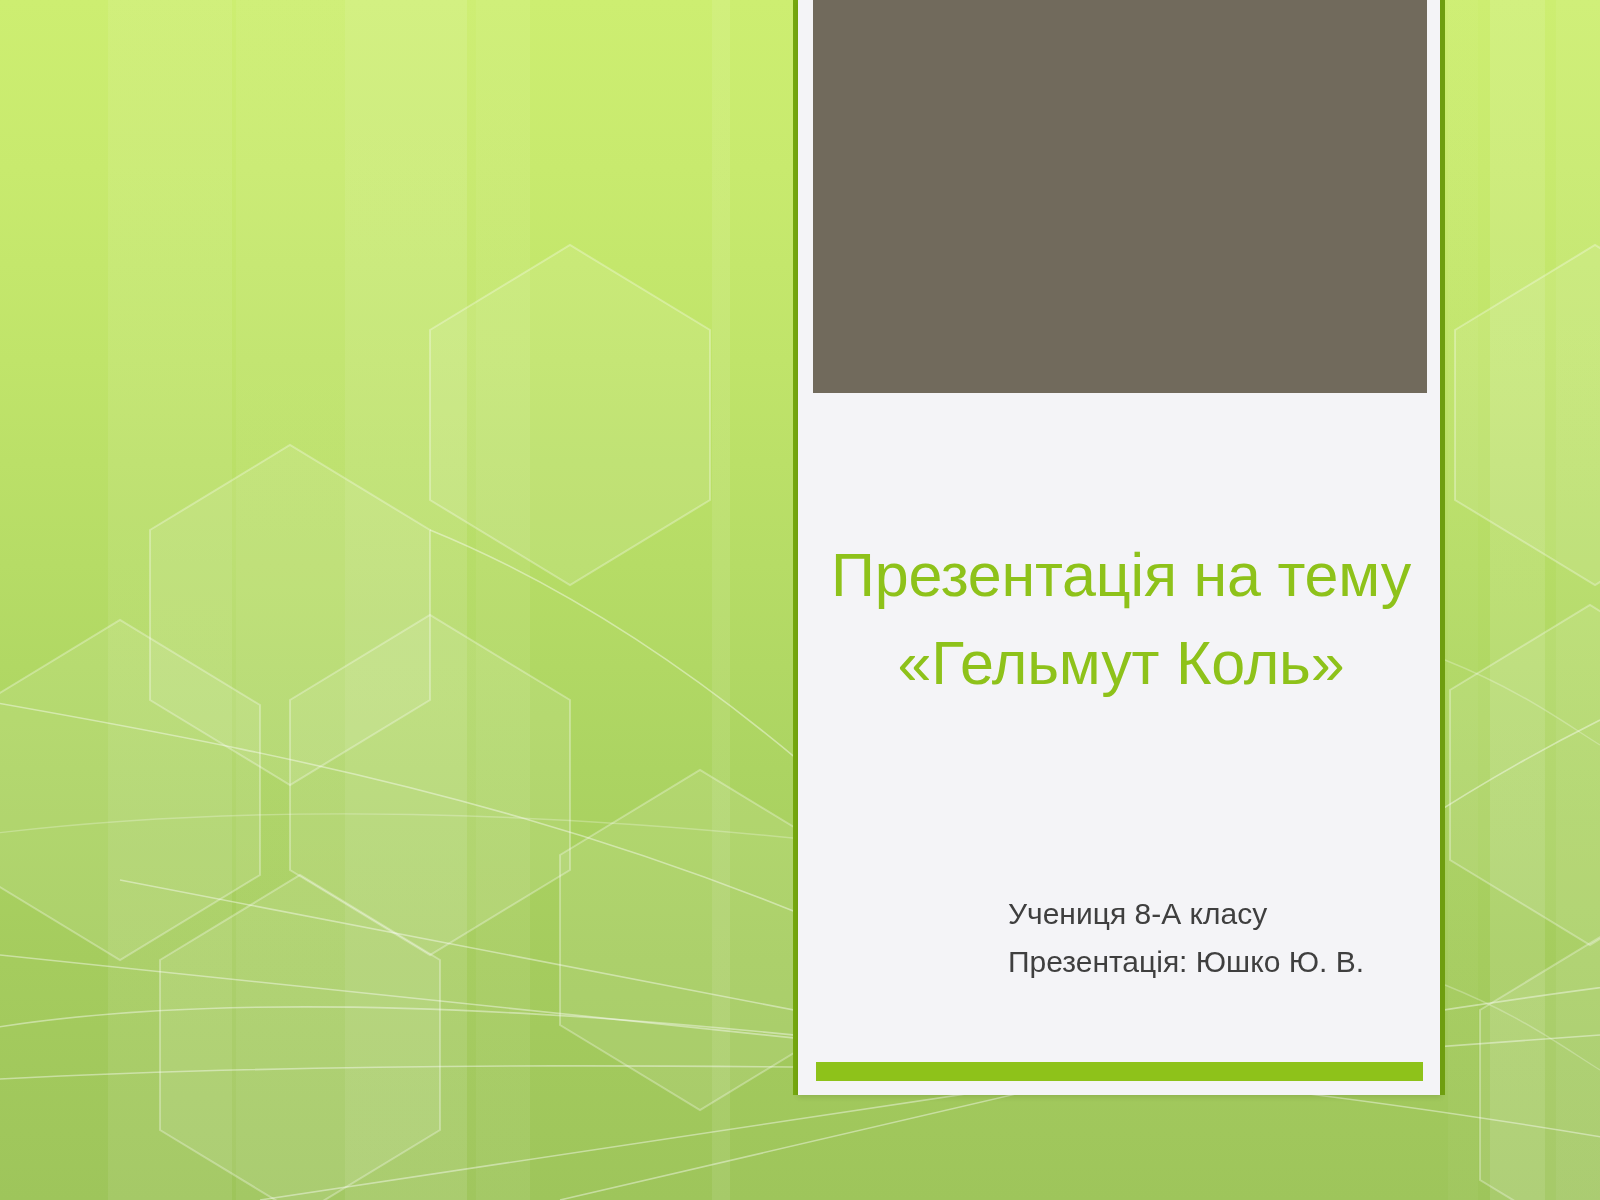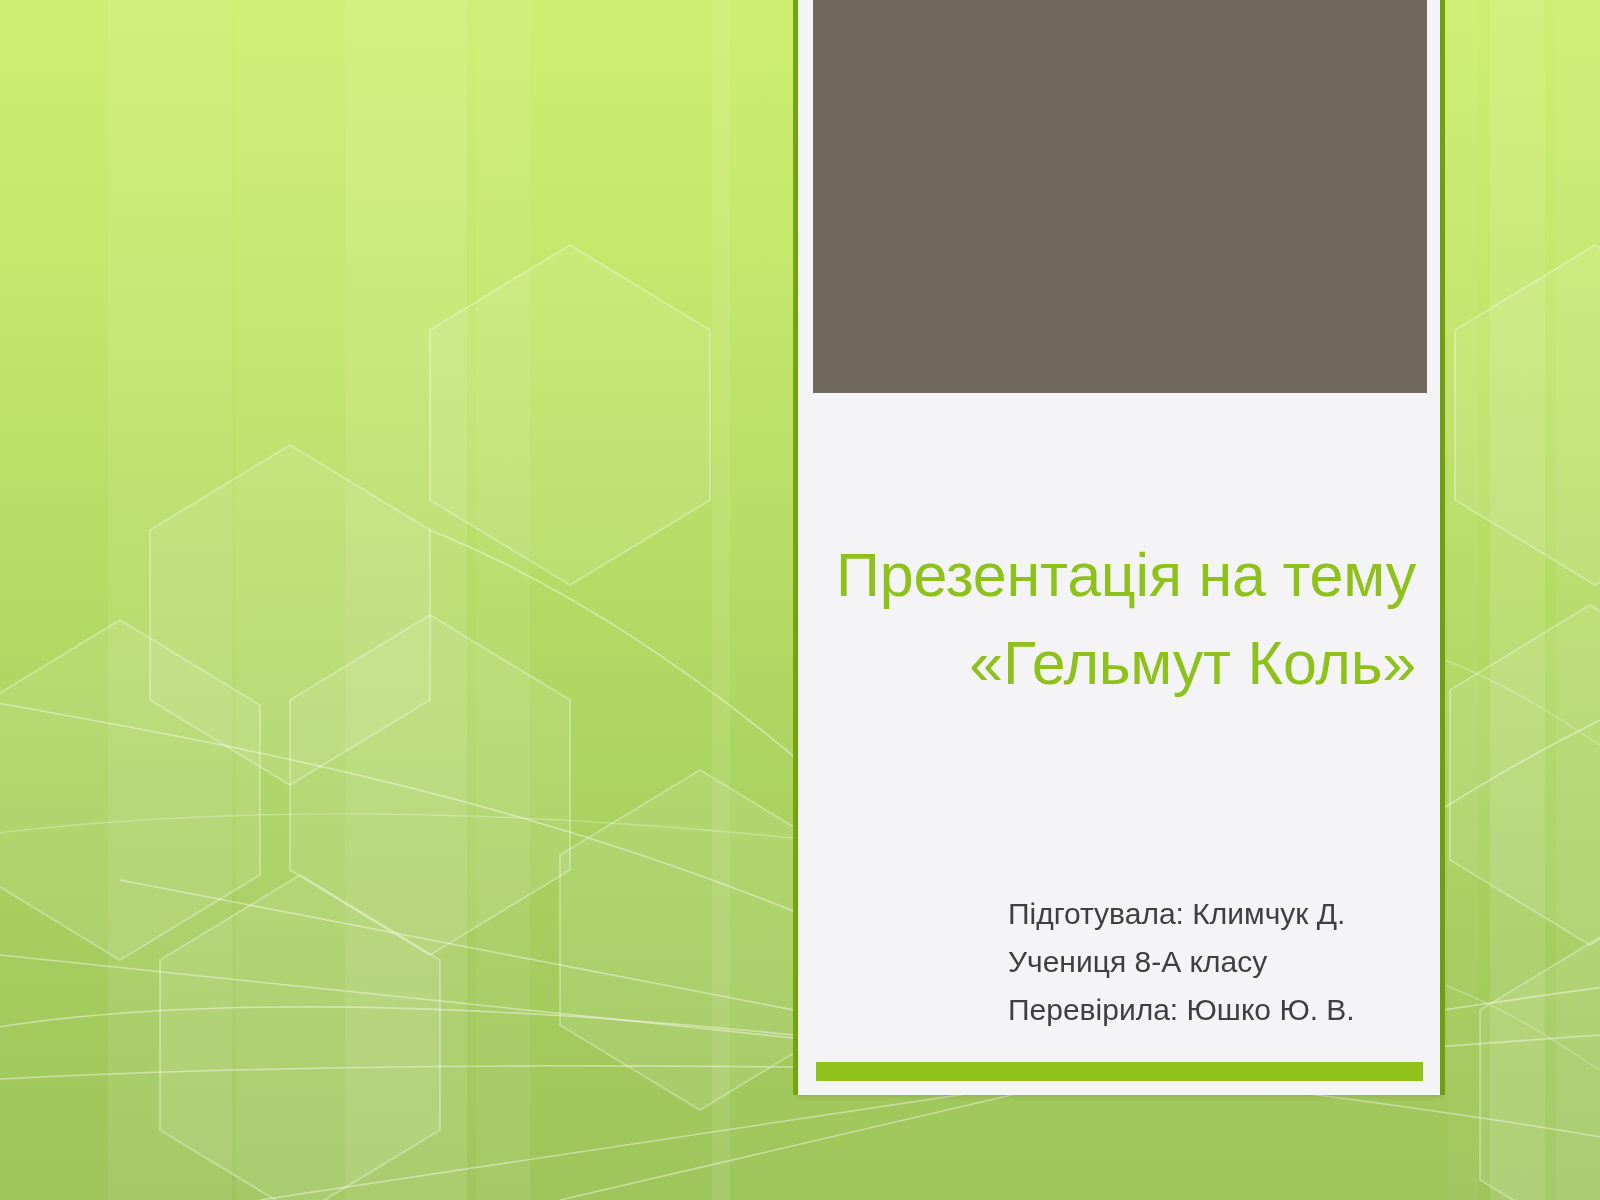--- a/index.html
+++ b/index.html
@@ -99,21 +99,21 @@
     width: 614px;
     height: 393px;
     background: #716a5c;
   }
 
   .panel-title {
     position: absolute;
     left: 28px;
     top: 490px;
     width: 590px;
-    text-align: right;
+    text-align: center;
     color: #8ec21a;
     font-size: 61px;
     line-height: 88px;
     font-weight: normal;
     letter-spacing: -0.2px;
   }
 
   .panel-subtitle {
     position: absolute;
     left: 210px;
@@ -183,23 +183,22 @@
 
   <div class="panel-accent-left"></div>
 
   <div class="panel">
 
     <div class="panel-image"></div>
 
     <h1 class="panel-title">Презентація на тему «Гельмут Коль»</h1>
 
     <div class="panel-subtitle">
-      <div>Підготувала: Климчук Д.</div>
       <div>Учениця 8-А класу</div>
-      <div>Перевірила: Юшко Ю. В.</div>
+      <div>Презентація: Юшко Ю. В.</div>
     </div>
 
     <div class="panel-bottom-bar"></div>
   </div>
 
   <div class="panel-accent-right"></div>
 
 </div>
 
 </body></html>

